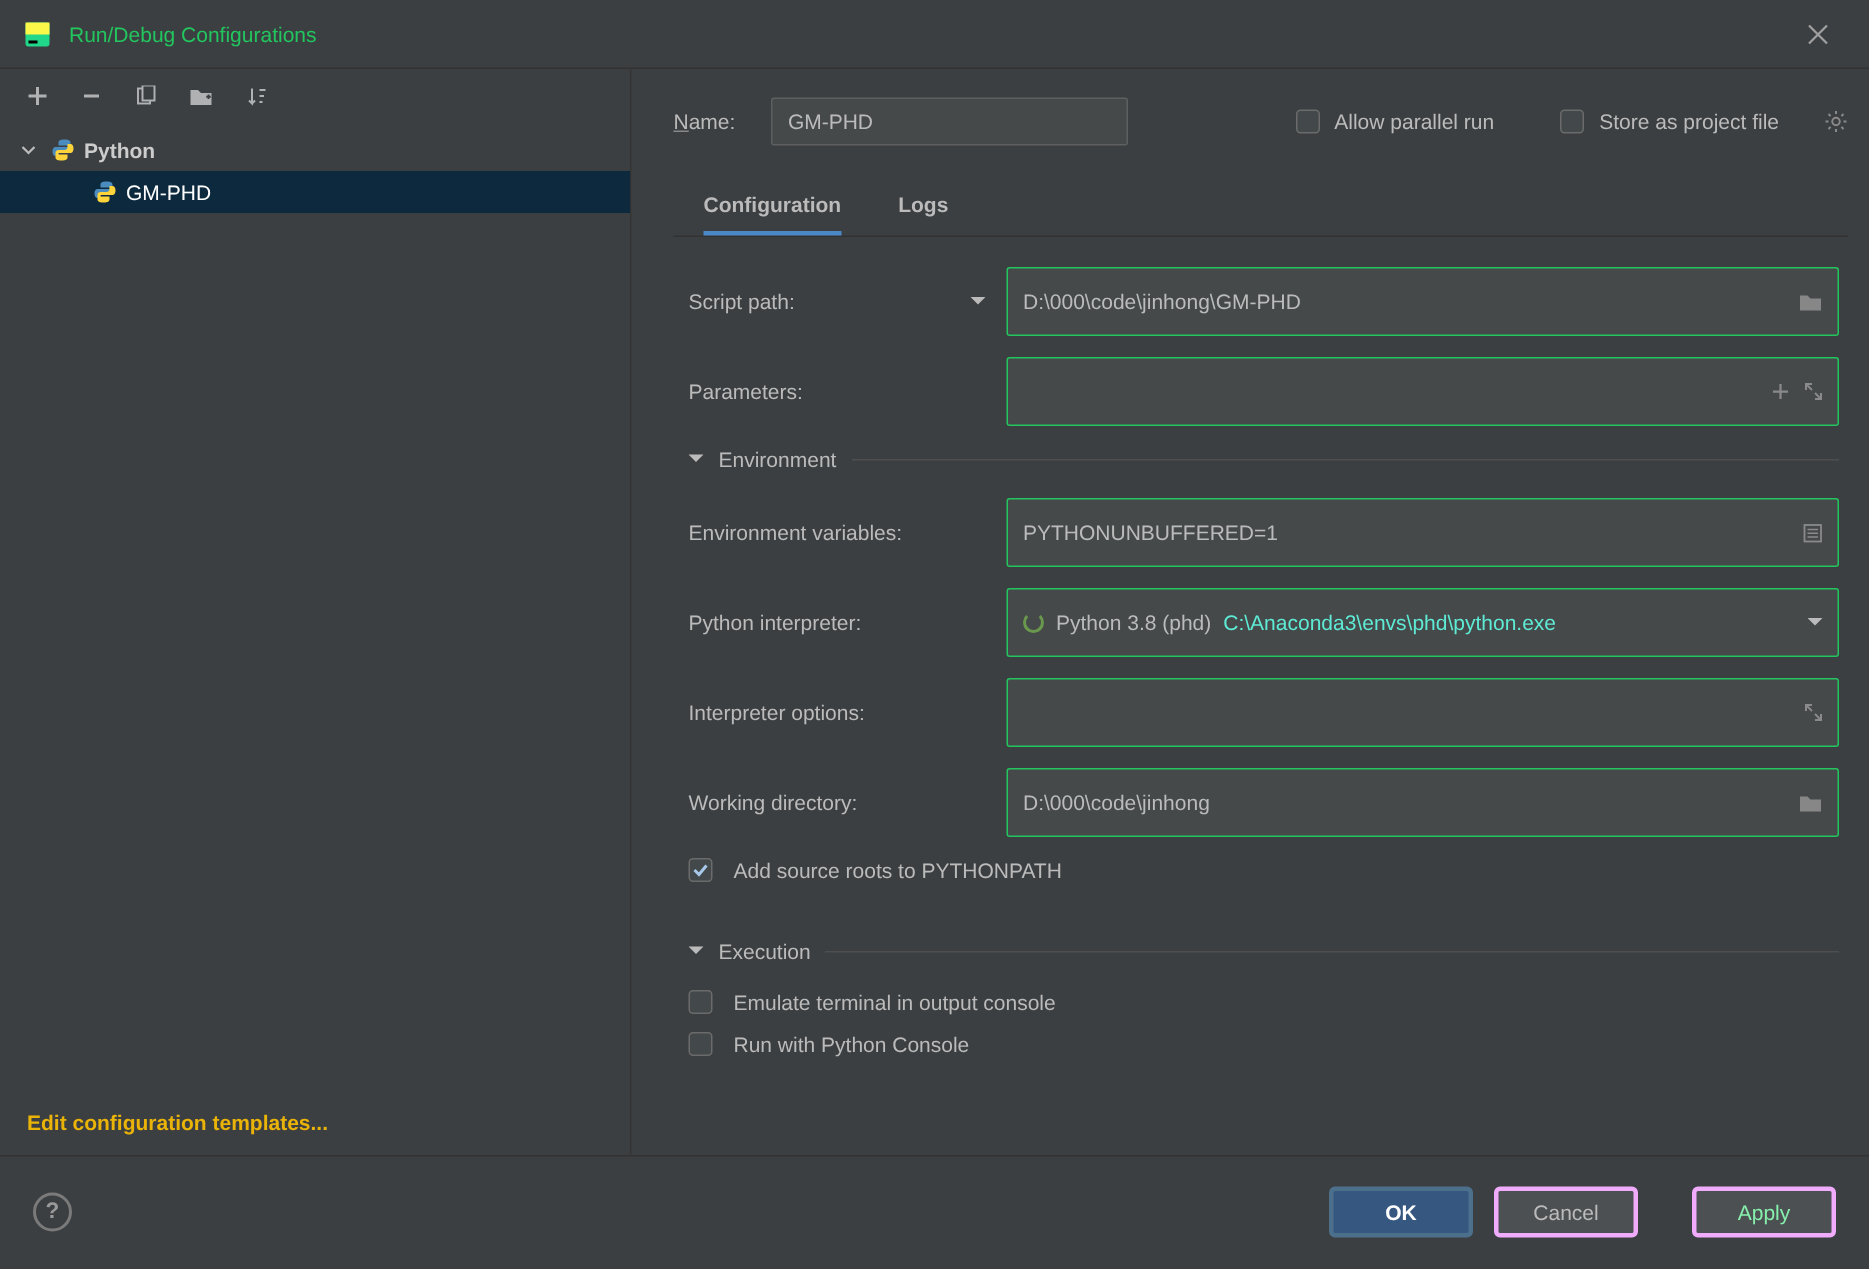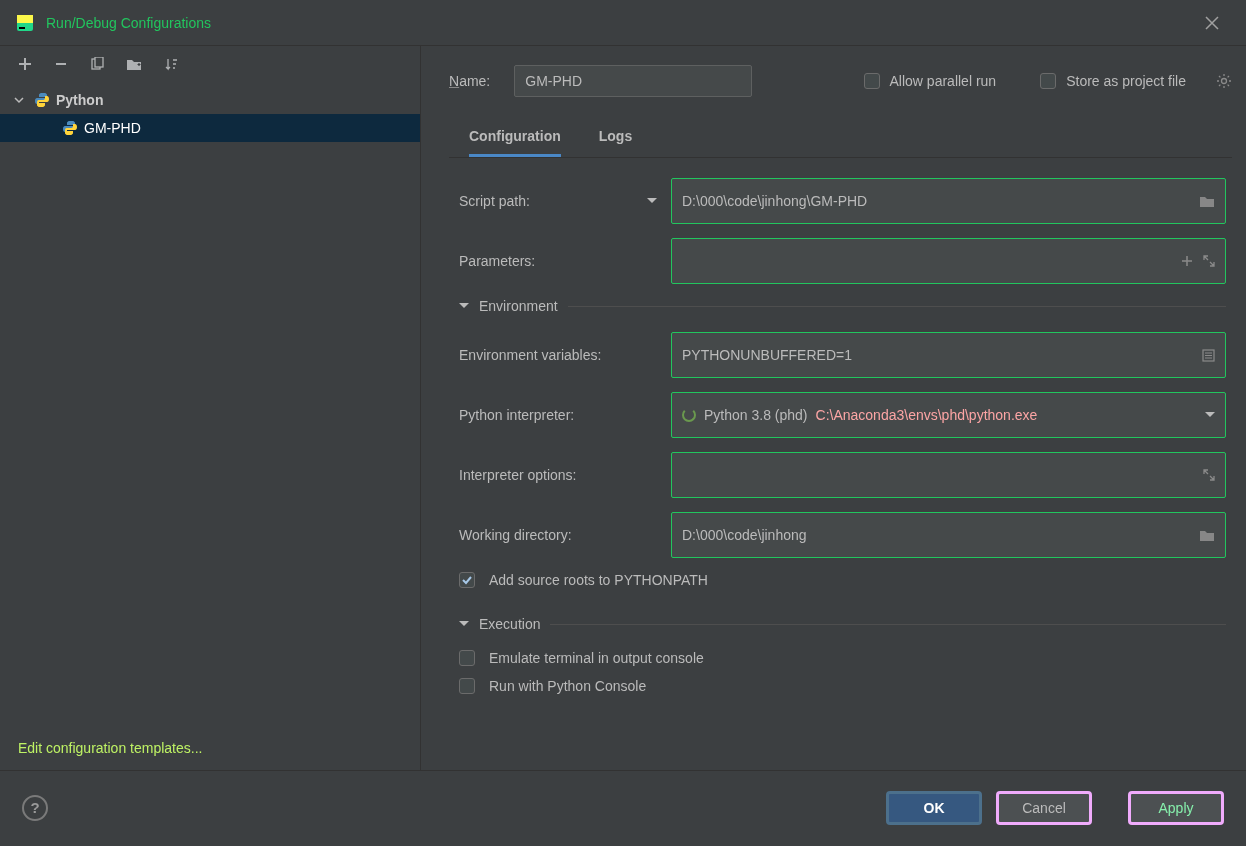--- a/index.html
+++ b/index.html
@@ -14,21 +14,21 @@
 .toolbar { height: 36px; display: flex; align-items: center; gap: 22px; padding: 0 18px; }
 .toolbar .ticon { color: #afb1b3; cursor: pointer; display: flex; align-items: center; }
 .tree { flex: 1; padding-top: 4px; }
 .tree-row { display: flex; align-items: center; height: 28px; padding-left: 14px; cursor: pointer; }
 .tree-row.node { font-weight: bold; color: #cccccc; font-size: 14px; }
 .tree-row.leaf { padding-left: 62px; background: transparent; font-size: 14px; }
 .tree-row.selected { background: #0d293e; color: #ffffff; }
 .tree-row .chev { width: 14px; display: inline-flex; margin-right: 6px; }
 .pyicon { width: 16px; height: 16px; margin-right: 6px; display: inline-flex; }
 .edit-templates { padding: 14px 18px; font-size: 14px; }
-.edit-templates a { color: #bef264; text-decoration: none; }
+.edit-templates a { color: #eab308; text-decoration: none; font-weight: bold; }
 .main { flex: 1; background: #3c3f41; display: flex; flex-direction: column; padding: 0 14px 0 28px; overflow: hidden; }
 .toprow { display: flex; align-items: center; height: 70px; gap: 24px; }
 .lbl { color: #bbbbbb; font-size: 14px; }
 .lbl .ul { text-decoration: underline; text-decoration-color: #888; }
 input.txt { background: #45494a; border: 1px solid #5e6060; color: #bbbbbb; padding: 6px 10px; font-size: 14px; border-radius: 2px; }
 .namefield { width: 238px; height: 32px; }
 .spacer { flex: 1; }
 .chk { display: flex; align-items: center; gap: 10px; font-size: 14px; cursor: pointer; }
 .chkbox { width: 16px; height: 16px; border: 1px solid #6b6b6b; border-radius: 3px; background: #43494a; display: inline-flex; align-items: center; justify-content: center; }
 .chkbox.on { background: #43494a; border-color: #6b6b6b; }
@@ -37,21 +37,21 @@
 .tabs { display: flex; gap: 38px; padding-left: 20px; border-bottom: 1px solid #323232; height: 42px; align-items: flex-end; font-weight: bold; }
 .tab { padding-bottom: 10px; font-size: 14px; cursor: pointer; color: #bbbbbb; border-bottom: 3px solid transparent; }
 .tab.active { border-bottom-color: #4a88c7; color: #bbbbbb; }
 .form { padding: 20px 6px 0 10px; overflow-y: auto; }
 .scrollgutter { position: relative; }
 .frow { display: flex; align-items: center; min-height: 40px; margin-bottom: 14px; }
 .frow .flabel { width: 212px; font-size: 14px; }
 .frow .flabel.withdd { display: flex; align-items: center; justify-content: space-between; padding-right: 14px; }
 .frow .finput { flex: 1; position: relative; }
 .field { width: 100%; height: 46px; background: #45494a; border: 1px solid #22c55e; color: #bbbbbb; padding: 6px 10px; font-size: 14px; border-radius: 2px; display: flex; align-items: center; }
-.field .muted { color: #fca5a5; margin-left: 8px; }
+.field .muted { color: #5eead4; margin-left: 8px; }
 .field .right-icons { margin-left: auto; display: flex; gap: 10px; align-items: center; color: #8a8a8a; }
 .spinner { width: 14px; height: 14px; border: 2px solid #6a994e; border-top-color: transparent; border-radius: 50%; margin-right: 8px; }
 .section-head { display: flex; align-items: center; gap: 10px; margin: 12px 0 18px 0; font-size: 14px; }
 .section-head .line { flex: 1; height: 1px; background: #4e4e4e; }
 .chkrow { display: flex; align-items: center; gap: 14px; margin-left: 0px; margin-bottom: 12px; font-size: 14px; }
 .footer { height: 74px; border-top: 1px solid #323232; display: flex; align-items: center; padding: 0 22px; gap: 14px; }
 .footer .help { width: 26px; height: 26px; border: 2px solid #7a7a7a; border-radius: 50%; display: flex; align-items: center; justify-content: center; color: #9a9a9a; font-size: 15px; font-weight: bold; cursor: pointer; }
 .btn { min-width: 96px; height: 34px; border-radius: 4px; border: 3px solid #f0abfc; background: #4c5052; color: #bbbbbb; font-size: 14px; cursor: pointer; }
 .btn.primary { background: #365880; border-color: #4c708c; color: #ffffff; font-weight: bold; }
 .btn.disabled { color: #86efac; margin-left: 22px; }
@@ -288,21 +288,21 @@
 
       <div class="chkrow">
         <span class="chkbox on">
             <svg viewBox="0 0 12 12">
               <path d="M2 6l3 3 5-6" stroke="#a7c8e8" stroke-width="2" fill="none"></path>
             </svg>
           </span>
         <span>Add source roots to PYTHONPATH</span>
       </div>
 
-      <div class="section-head" style="margin-top:28px;">
+      <div class="section-head" style="margin-top:38px;">
         <span>
             <svg width="10" height="10" viewBox="0 0 10 10">
               <path d="M0 2l5 5 5-5z" fill="#bbbbbb"></path>
             </svg>
           </span>
         <span>Execution</span>
         <span class="line"></span>
       </div>
 
       <div class="chkrow">

